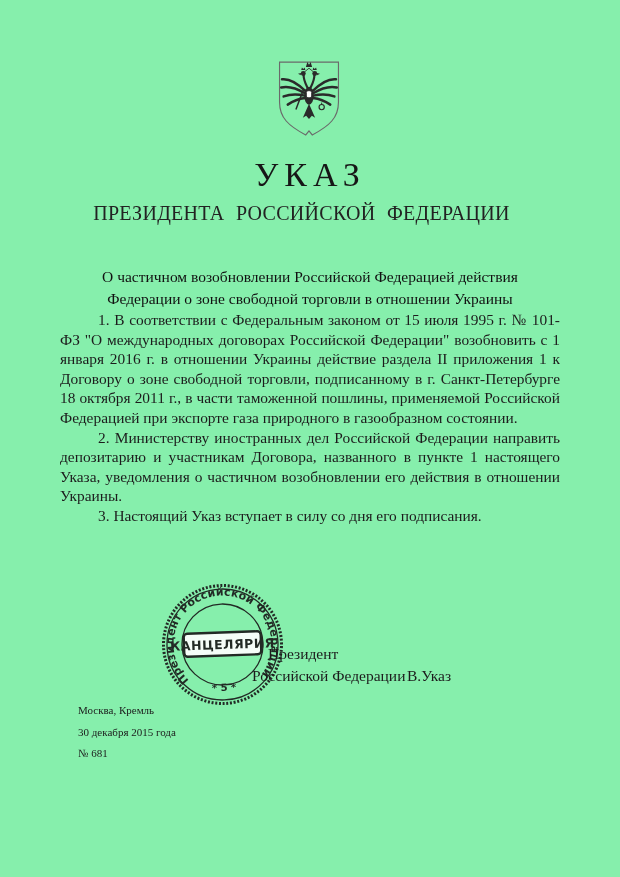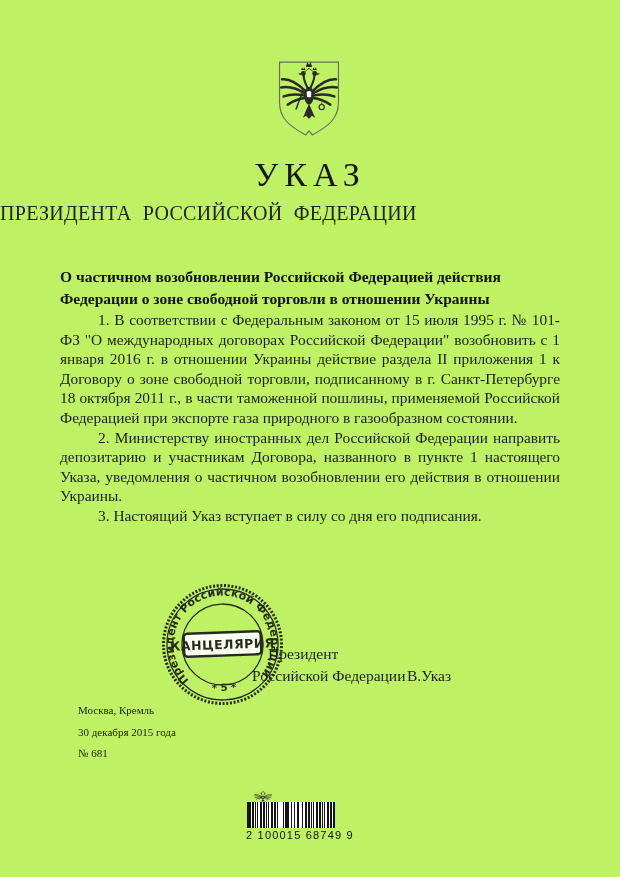--- a/index.html
+++ b/index.html
@@ -1,31 +1,31 @@
 <!DOCTYPE html>
 <html><head>
 <meta charset="utf-8">
 <style>
   html,body{margin:0;padding:0;background:#fff;}
   .page{
-    position:relative;width:620px;height:877px;background:#bef264;overflow:hidden;
+    position:relative;width:620px;height:877px;background:#86efac;overflow:hidden;
     font-family:"Liberation Serif", serif;color:#1b1b1b;
   }
   .emblem{position:absolute;left:268px;top:58px;width:82px;height:90px;}
   .doc-type{
     position:absolute;top:156px;left:0;width:620px;text-align:center;
     font-size:34px;letter-spacing:6px;color:#161616;
   }
   .issuer{
-    position:absolute;top:202px;left:0;width:603px;text-align:left;
+    position:absolute;top:202px;left:0;width:603px;text-align:center;
     font-size:20px;letter-spacing:0.3px;word-spacing:6px;color:#222;
   }
   .subject{
-    position:absolute;top:266px;left:60px;width:500px;text-align:left;
-    font-weight:bold;font-size:15.5px;line-height:21.5px;color:#111;
+    position:absolute;top:266px;left:60px;width:500px;text-align:center;
+    font-weight:normal;font-size:15.5px;line-height:21.5px;color:#111;
   }
   .body-text{
     position:absolute;top:310px;left:60px;width:500px;
     font-size:15.4px;line-height:19.6px;text-align:justify;color:#1c1c1c;
   }
   .body-text p{margin:0;text-indent:38px;}
   .stamp{position:absolute;left:159px;top:581px;width:127px;height:127px;opacity:.92;transform:rotate(-2deg);}
   .sig{position:absolute;font-size:15.5px;color:#1c1c1c;white-space:nowrap;}
   .sig-line1{left:268px;top:645px;}
   .sig-line2{left:252px;top:667px;}
@@ -123,23 +123,14 @@
   <div class="sig sig-line1">Президент</div>
   <div class="sig sig-line2">Российской Федерации</div>
   <div class="sig sig-name">В.Указ</div>
 
   <div class="issue-details">
     <div>Москва, Кремль</div>
     <div>30 декабря 2015 года</div>
     <div>№ 681</div>
   </div>
 
-  <div class="barcode">
-    <div class="mark-row">
-      <svg width="18" height="11" viewBox="14 4 72 72" preserveAspectRatio="none" aria-hidden="true">
-        <use href="#emblemEagle"></use>
-      </svg>
-    </div>
-    <div class="bars"></div>
-    <div class="digits">2 100015 68749  9</div>
-  </div>
 
 </div>
 
 </body></html>

